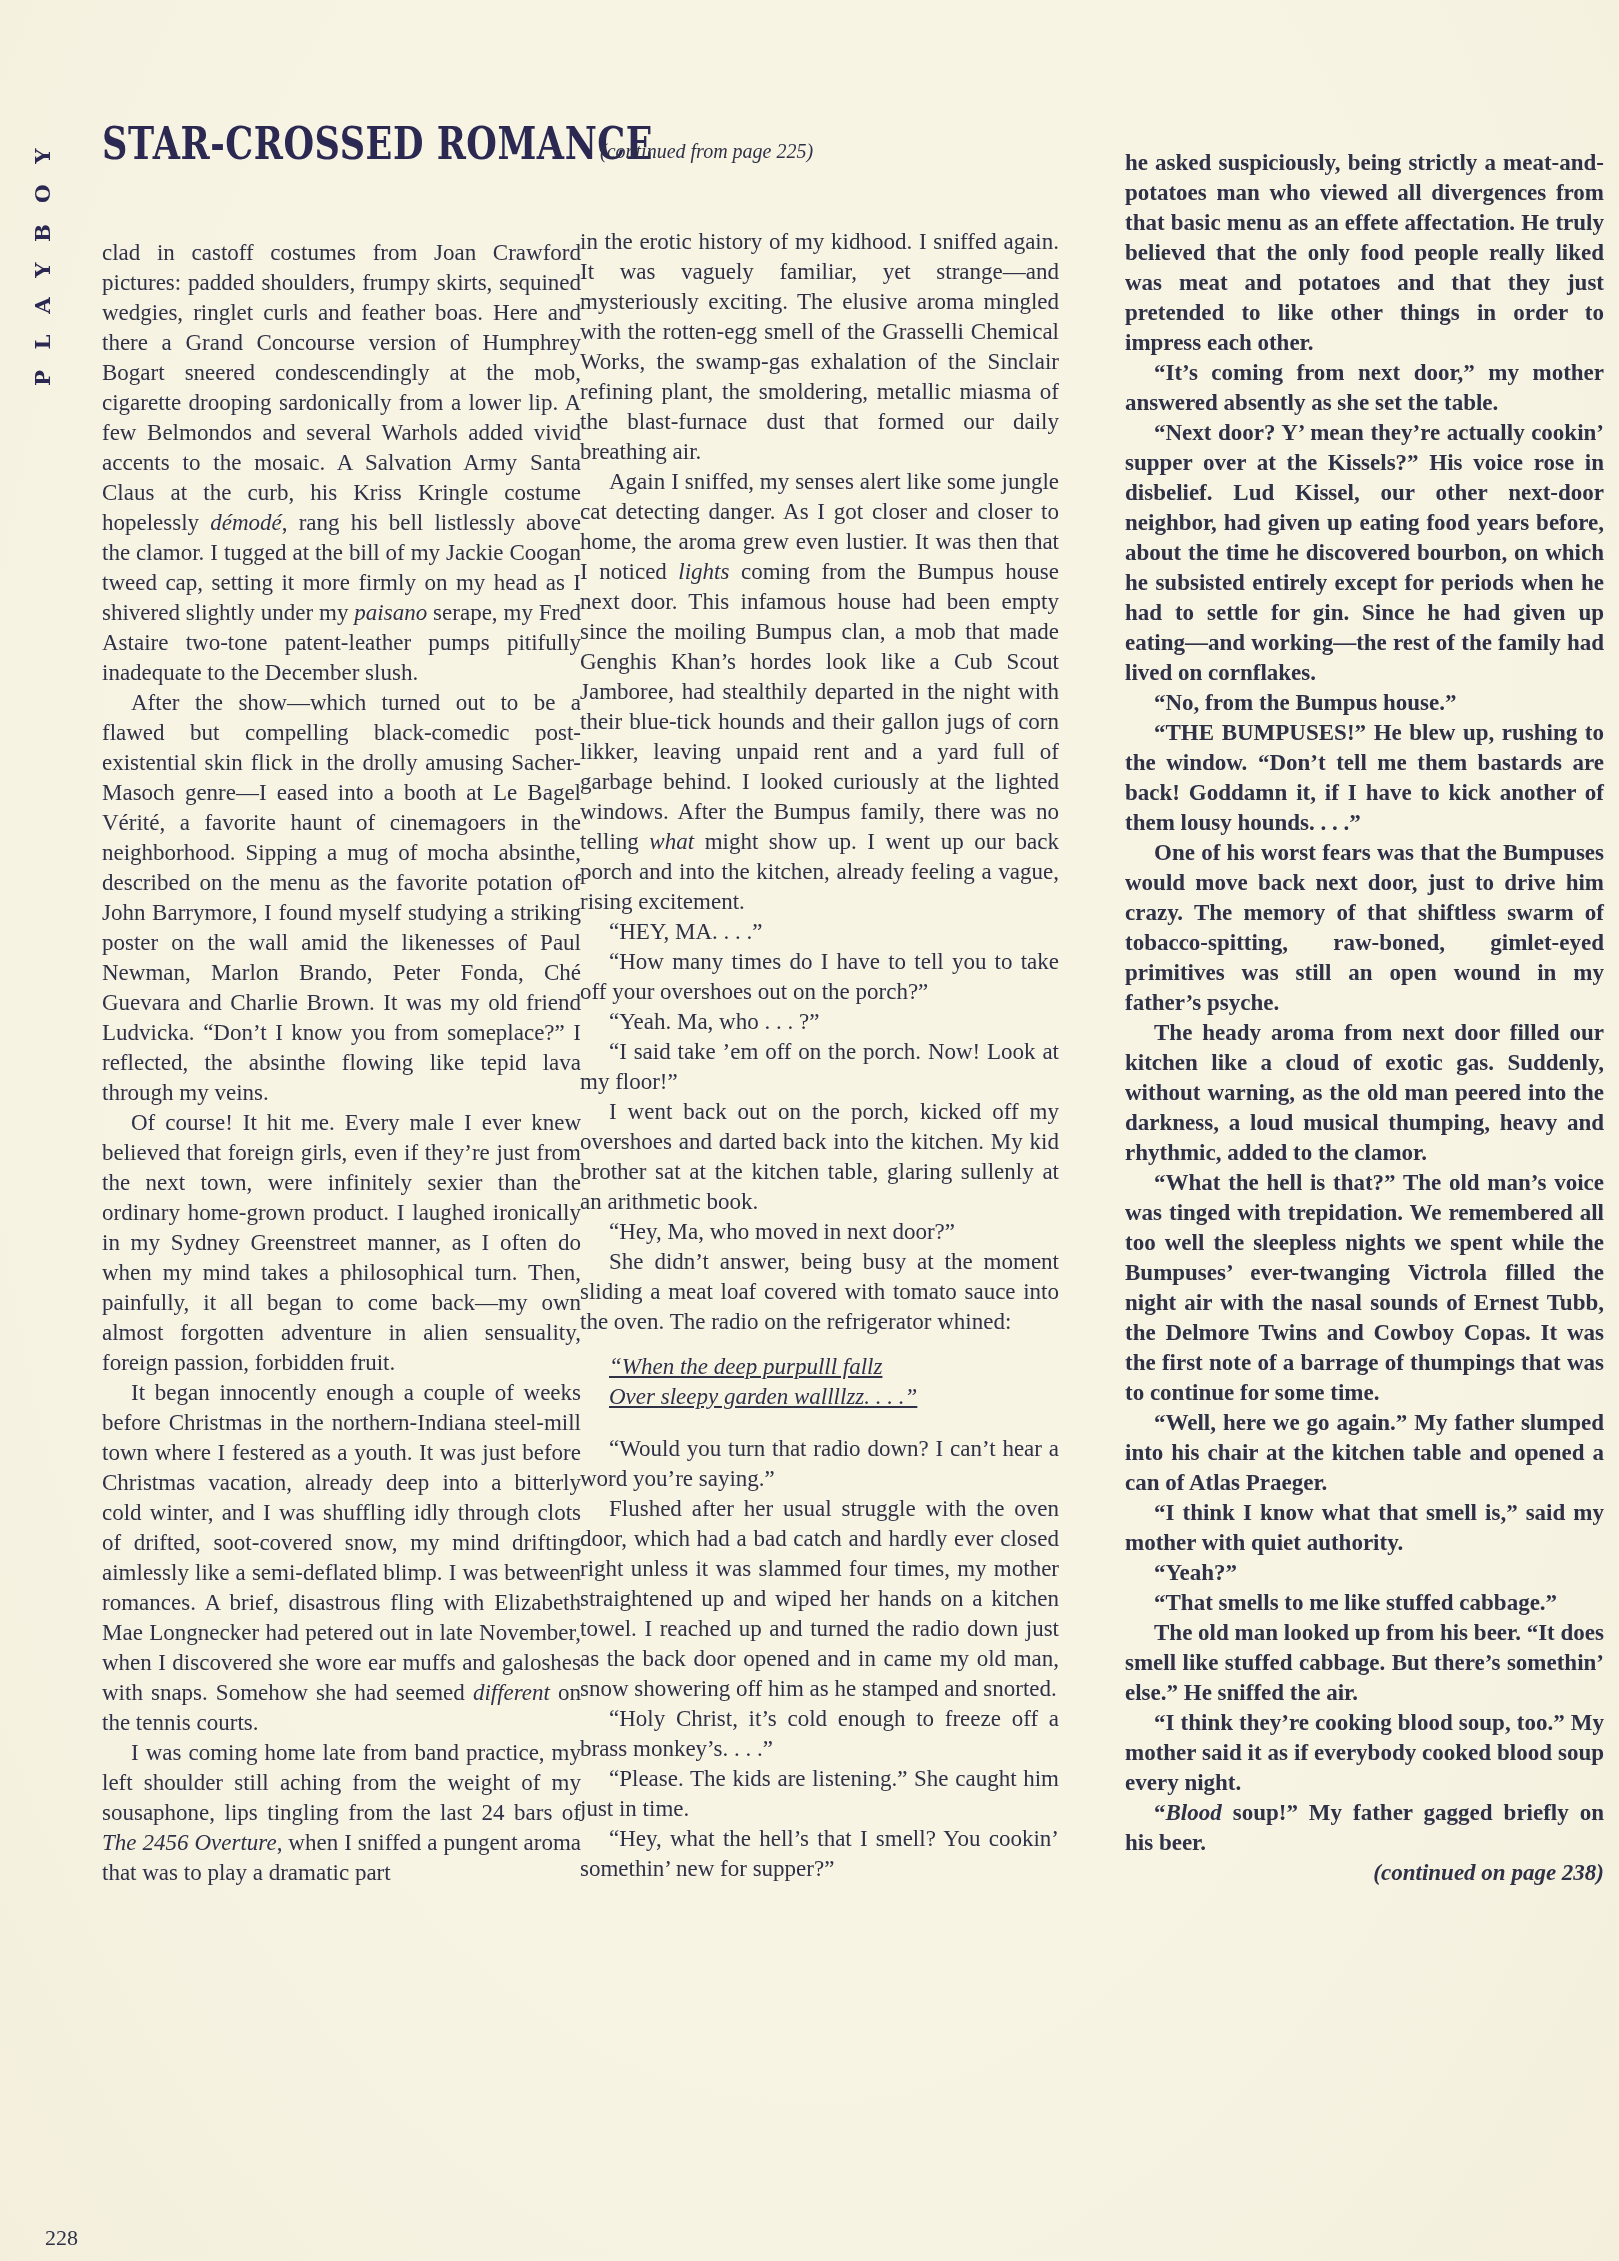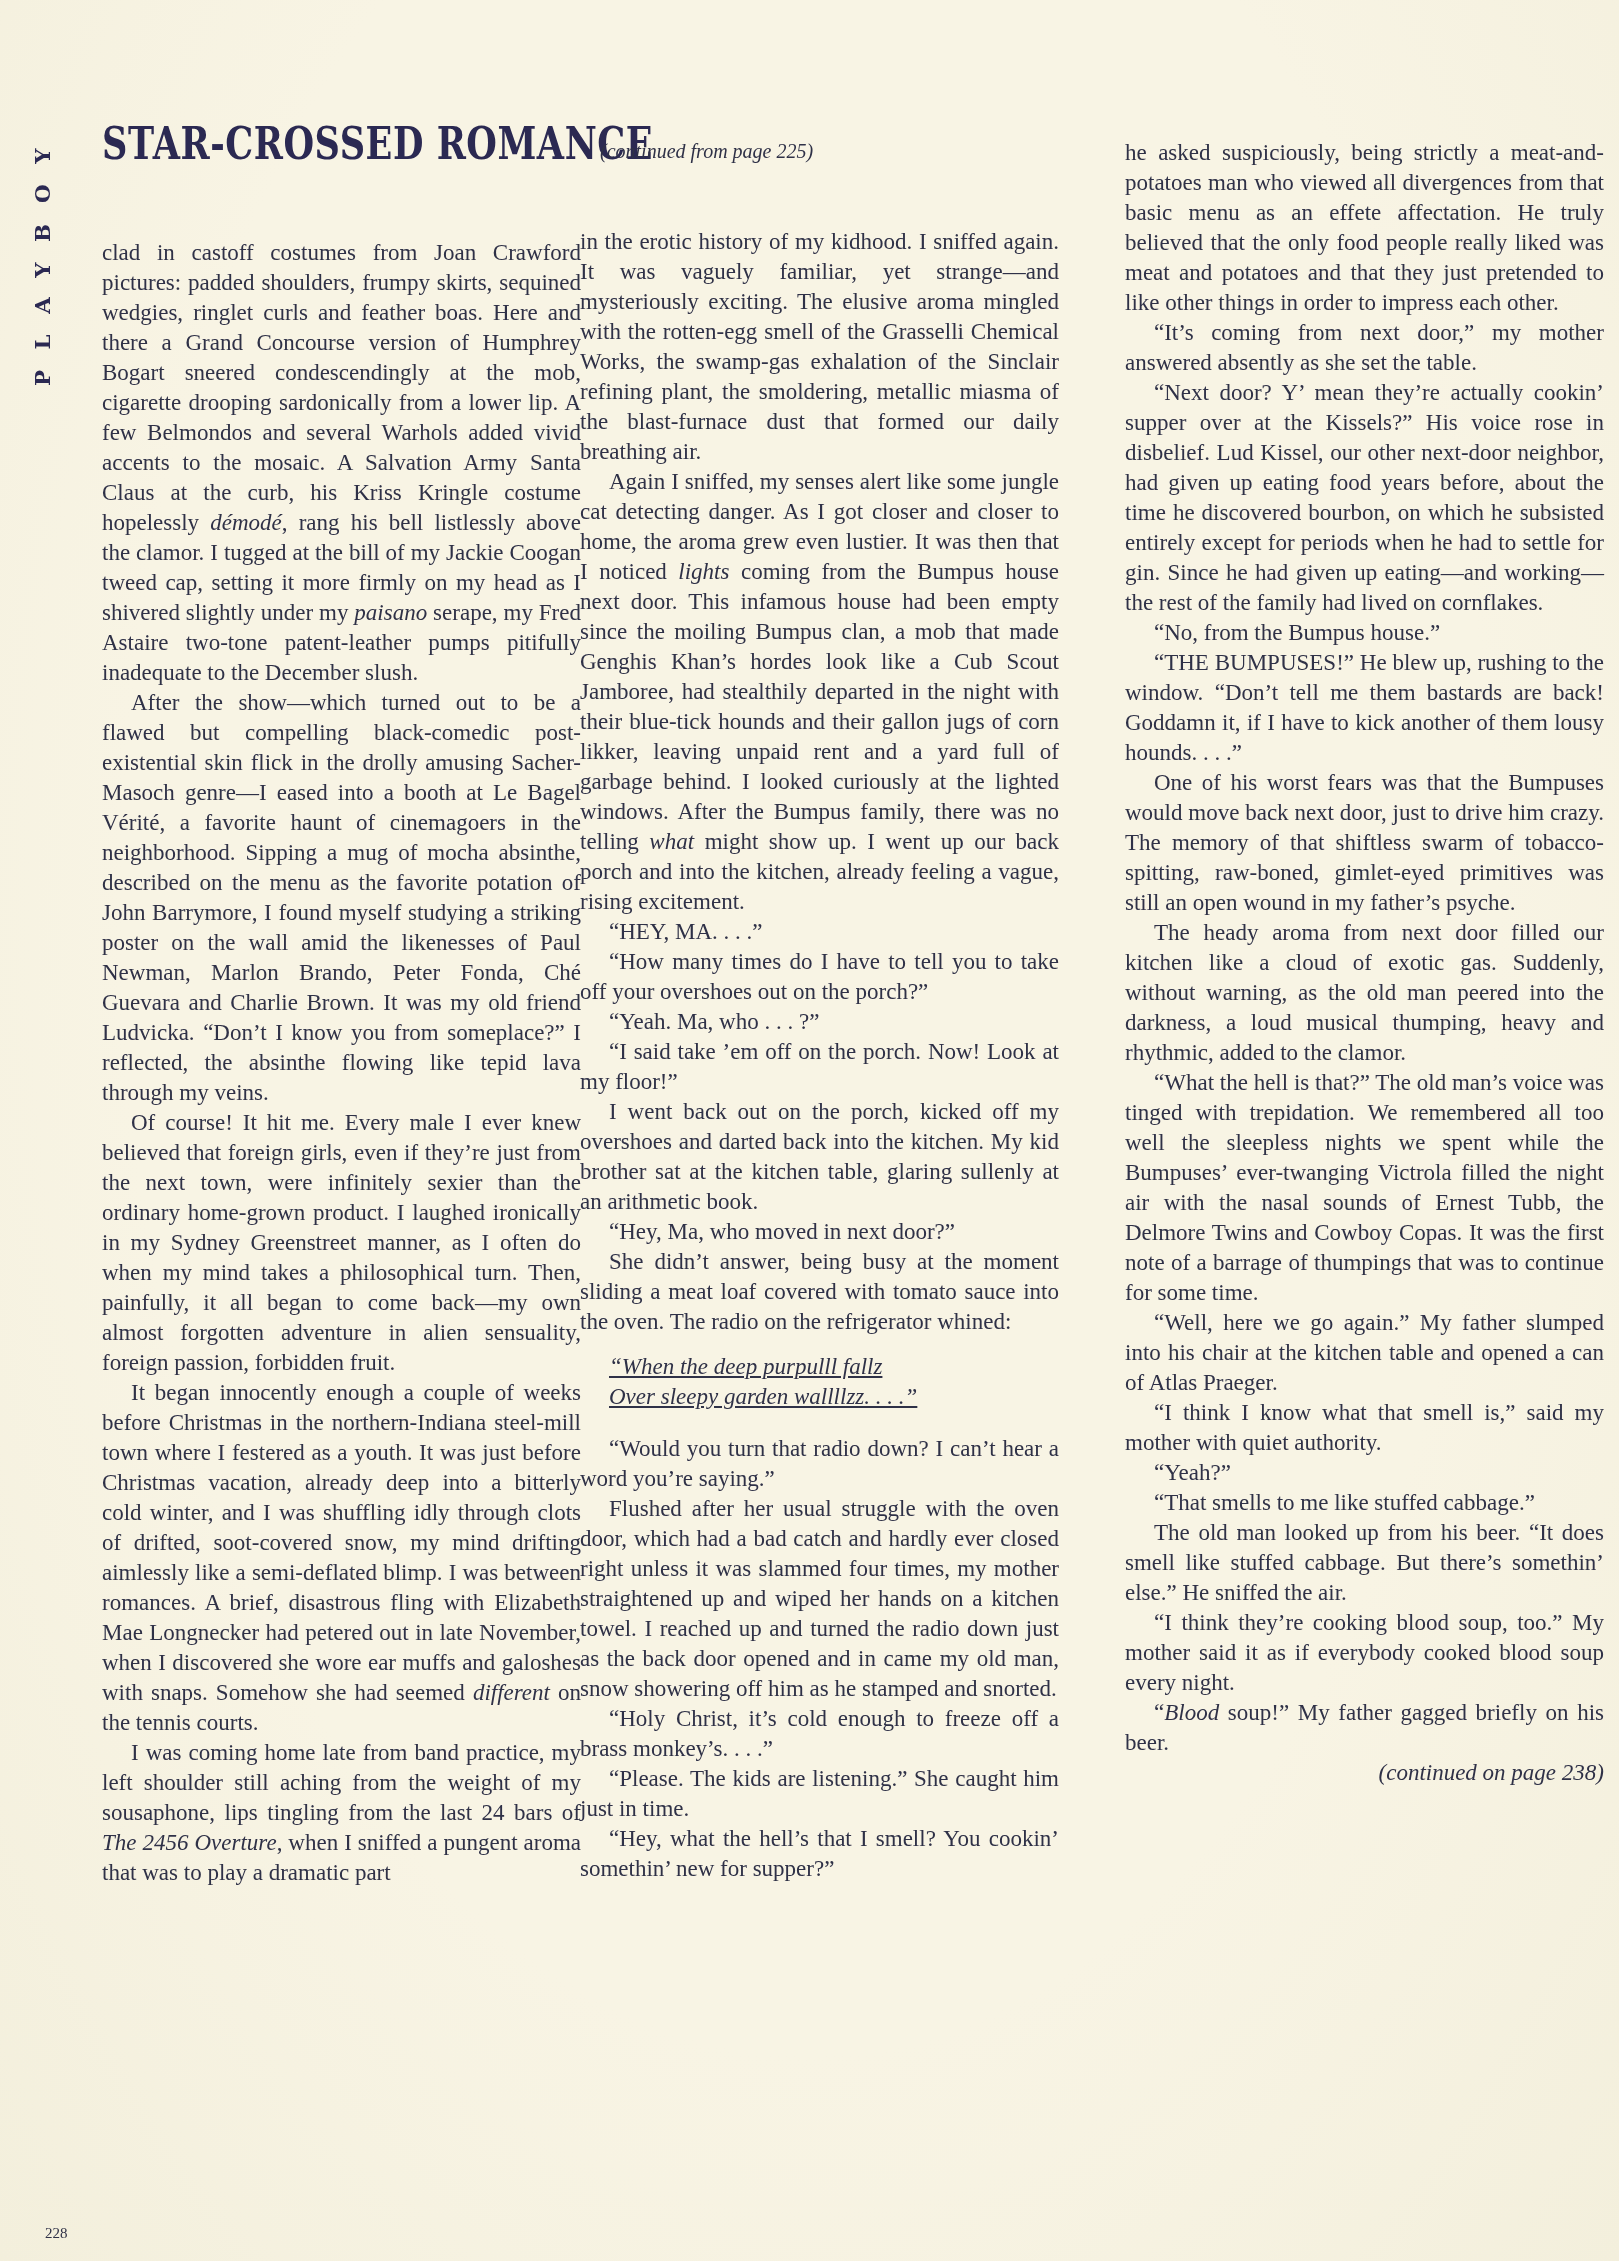--- a/index.html
+++ b/index.html
@@ -53,39 +53,39 @@
     width: 479px;
     font-size: 23px;
     line-height: 30px;
     text-align: justify;
     text-justify: inter-word;
     hyphens: auto;
     color: #2f3147;
   }
   .col1 { left: 102px;  top: 238px; }
   .col2 { left: 580px;  top: 227px; }
-  .col3 { left: 1125px; top: 138px; }
+  .col3 { left: 1125px; top: 148px; font-weight: bold; }
   .col p { margin: 0; }
   .col p.indent { text-indent: 29px; }
   .col p.verse-first, .col p.verse-last {
     font-style: italic;
     padding-left: 29px;
     text-align: left;
     text-decoration: underline;
   }
   .col p.verse-first { margin-top: 15px; }
   .col p.verse-last  { margin-bottom: 22px; }
   .col p.continued-on {
     text-align: right;
     font-style: italic;
   }
   .page-number {
     position: absolute;
     left: 45px; top: 2225px;
-    font-size: 15px;
+    font-size: 22px;
     color: #2f3147;
   }
 </style>
 </head>
 <body>
 
 <div class="page">
   <div class="spine-label">PLAYBOY</div>
 
   <h1 class="title">STAR-CROSSED ROMANCE</h1>

